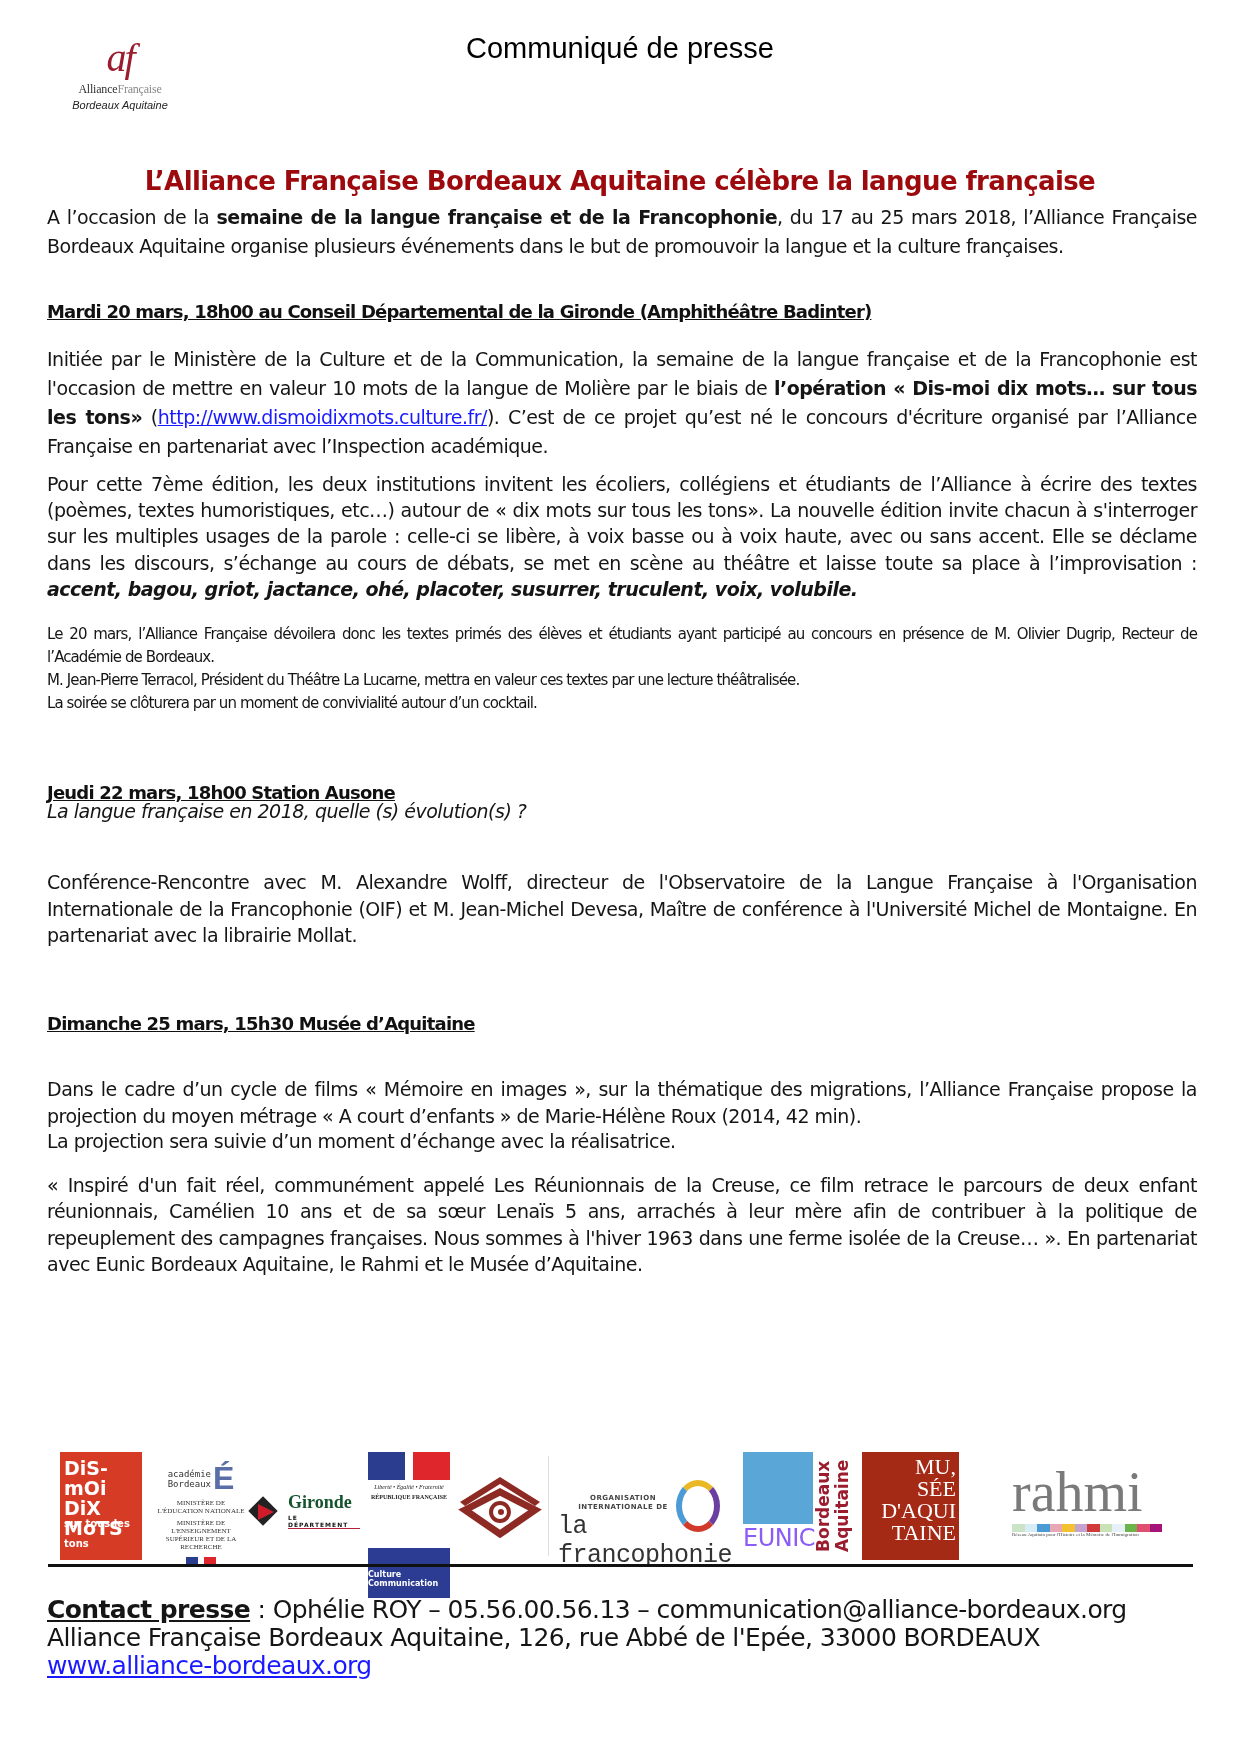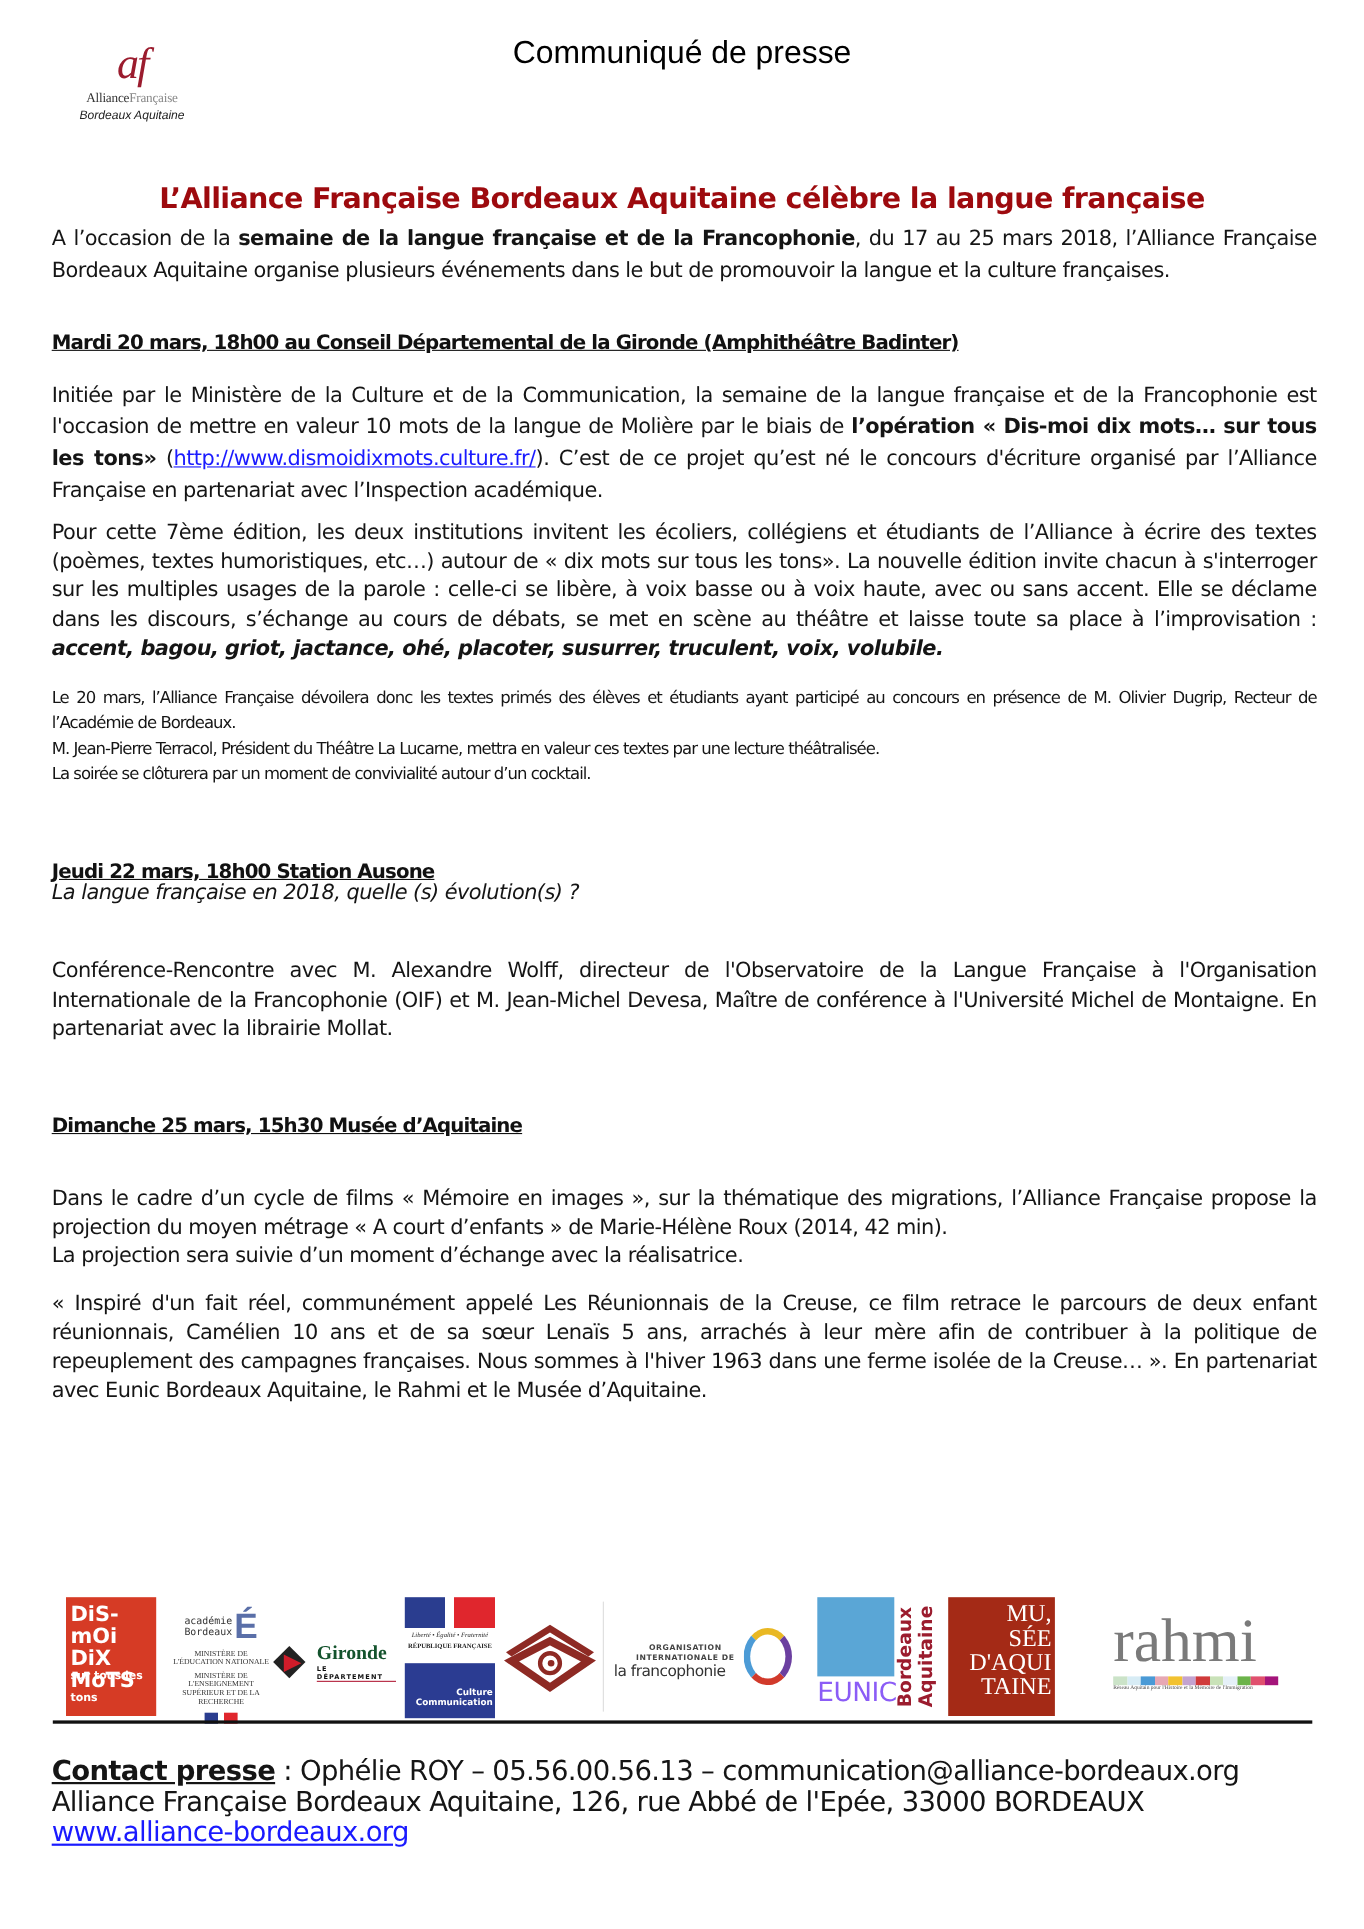--- a/index.html
+++ b/index.html
@@ -29,26 +29,26 @@
   .academie { left:96px; width:90px; font-family:"Liberation Serif", serif; font-size:7px; text-align:center; color:#333; }
   .academie .e { font-family:"Liberation Sans", sans-serif; font-size:32px; color:#5a6fa8; font-weight:bold; }
   .gironde { left:190px; top:40px; width:110px; height:40px; }
   .gironde .poly { position:absolute; left:0; top:6px; width:26px; height:26px; background:#222; transform:rotate(45deg) scale(0.8); }
   .gironde .tri { position:absolute; left:8px; top:12px; width:0; height:0; border-left:16px solid #d01c2a; border-top:8px solid transparent; border-bottom:8px solid transparent; }
   .gironde .txt { position:absolute; left:38px; top:0; font-family:"Liberation Serif", serif; font-weight:bold; color:#14532d; font-size:18px; }
   .gironde .sub { position:absolute; left:38px; top:22px; font-size:6px; font-weight:bold; letter-spacing:1px; border-bottom:1px solid #b3203a; }
   .repfr { left:308px; width:82px; background:#fff; }
   .repfr .top { height:28px; background:linear-gradient(90deg,#2a3d8f 0 45%, #fff 45% 55%, #e0262d 55%); }
   .repfr .mid { height:30px; font-family:"Liberation Serif", serif; font-size:6px; text-align:center; color:#222; line-height:10px; padding-top:2px; }
-  .repfr .bot { height:50px; background:#2b3c92; color:#fff; font-weight:bold; font-size:8px; text-align:right; padding:22px 2px 0 0; box-sizing:border-box; }
+  .repfr .bot { height:50px; background:#2b3c92; color:#fff; font-weight:bold; font-size:8px; text-align:left; padding:22px 2px 0 0; box-sizing:border-box;margin-top:36px; }
   .eye { left:395px; top:20px; width:90px; height:70px; }
   .sep { left:488px; top:4px; width:1px; height:100px; background:#ddd; }
   .oif { left:498px; top:28px; width:170px; height:70px; }
   .oif .small { font-size:7px; font-weight:bold; text-align:center; color:#444; letter-spacing:0.5px; line-height:9px; margin-top:14px; margin-right:40px; }
-  .oif .big { font-size:14px; color:#333; letter-spacing:-0.5px; }
+  .oif .big { font-size:25px; color:#333; letter-spacing:-0.5px;font-family:Liberation Mono, monospace; }
   .oif .ring { position:absolute; right:8px; top:0; width:32px; height:40px; border-radius:50%; border:6px solid; border-color:#e9b823 #6b3fa0 #d13a2b #4c9bd6; }
   .eunic { left:683px; width:70px; }
   .eunic .sq { height:72px; background:#5aa6d6; }
   .eunic .t { font-size:24px; color:#8b5cf6; letter-spacing:-0.5px; }
   .bxaq { left:752px; width:42px; }
   .bxaq .v { position:absolute; left:2px; top:100px; transform:rotate(-90deg); transform-origin:0 0; white-space:nowrap; font-weight:bold; font-size:17px; line-height:19px; color:#9b1c2e; }
   .musee { left:748px; width:97px; margin-left:54px; background:#a42a16; color:#fff; font-family:"Liberation Serif", serif; font-size:22px; line-height:22px; text-align:right; padding:4px 3px 0 0; box-sizing:border-box; overflow:hidden; }
   .rahmi { left:850px; width:150px; }
   .rahmi .t { font-family:"Liberation Serif", serif; font-size:56px; color:#7a7a7a; line-height:64px; margin-top:8px; }
   .rahmi .bar { display:flex; height:8px; }

